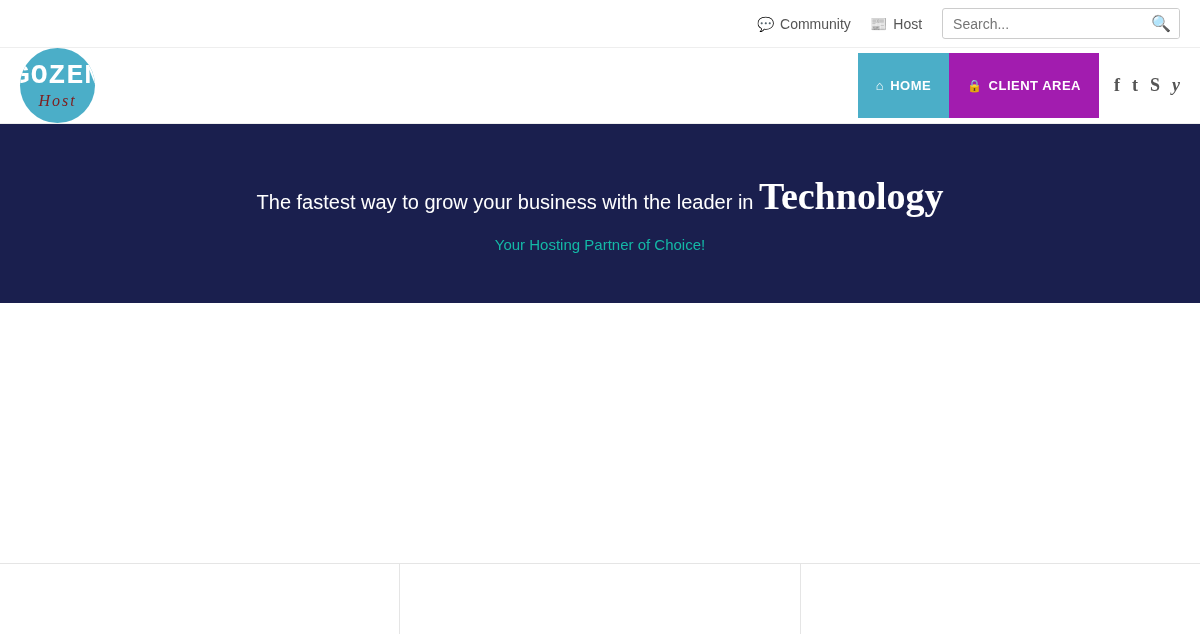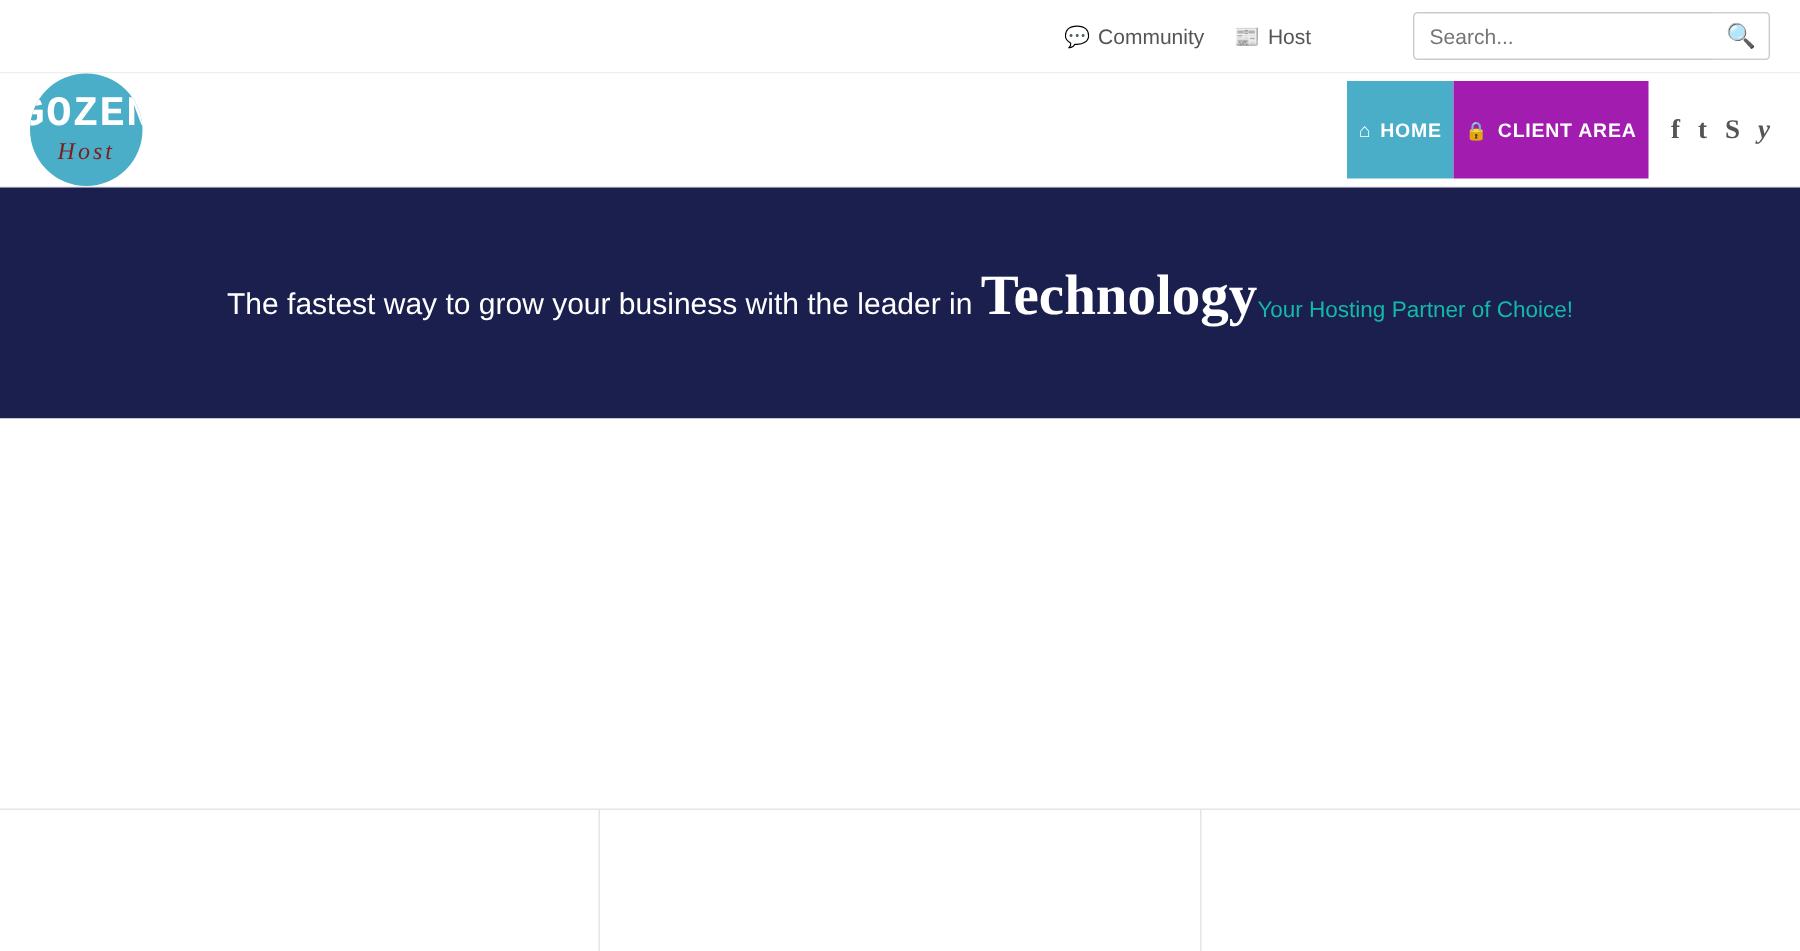--- a/index.html
+++ b/index.html
@@ -22,21 +22,20 @@
       font-size: 14px;
       cursor: pointer;
       text-decoration: none;
     }
     .search-wrapper {
       display: flex;
       align-items: center;
       border: 1px solid #ccc;
       border-radius: 3px;
       overflow: hidden;
-      margin-left: 48px;
     }
     .search-input {
       border: none;
       outline: none;
       padding: 5px 10px;
       font-size: 14px;
       color: #999;
       width: 200px;
     }
     .search-btn {
@@ -102,21 +101,21 @@
 
     .nav-links {
       display: flex;
       align-items: center;
       gap: 0;
     }
     .nav-item {
       display: flex;
       align-items: center;
       gap: 6px;
-      padding: 0 8px;
+      padding: 0 18px;
       height: 65px;
       font-size: 13px;
       font-weight: bold;
       letter-spacing: 0.5px;
       color: #555;
       cursor: pointer;
       text-decoration: none;
       text-transform: uppercase;
     }
     .nav-item.active {
@@ -142,21 +141,21 @@
     }
 
     
     .hero-banner {
       background: #1a1f4e;
       width: 100%;
       padding: 50px 20px;
       text-align: center;
       min-height: 120px;
       display: flex;
-      flex-direction: row;
+      flex-direction: column;
       justify-content: center;
       align-items: center;
     }
     .hero-headline {
       color: #fff;
       font-size: 20px;
       font-weight: normal;
       margin-bottom: 10px;
     }
     .hero-tech {

